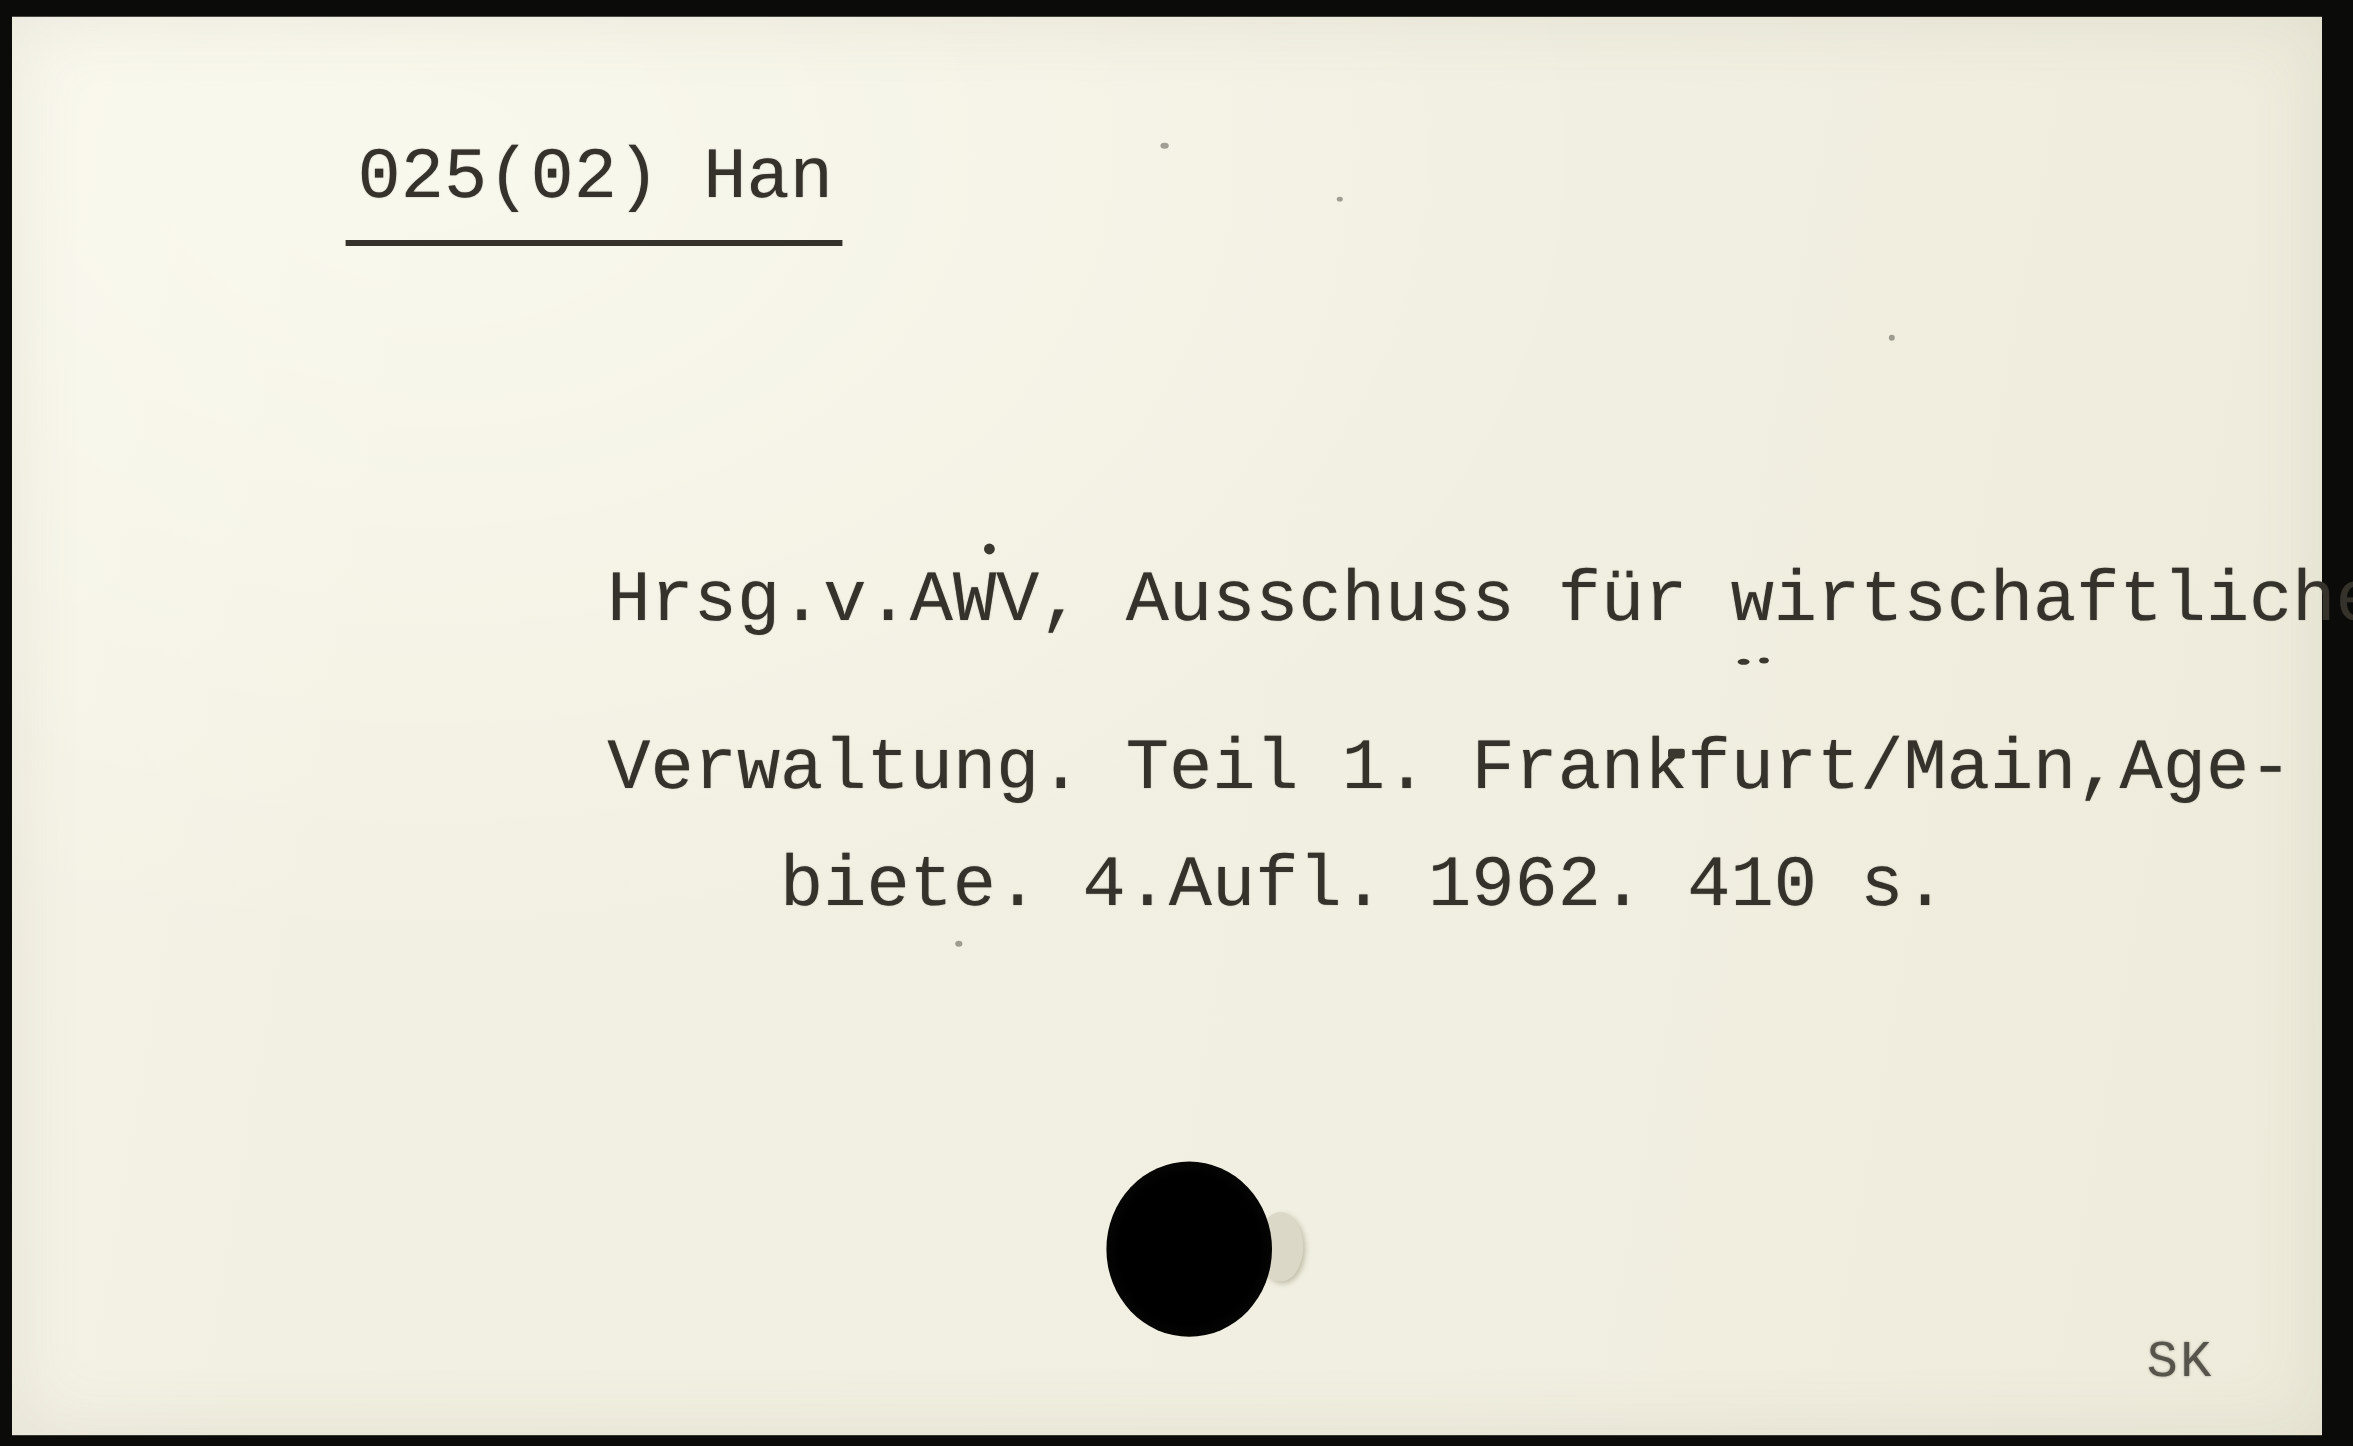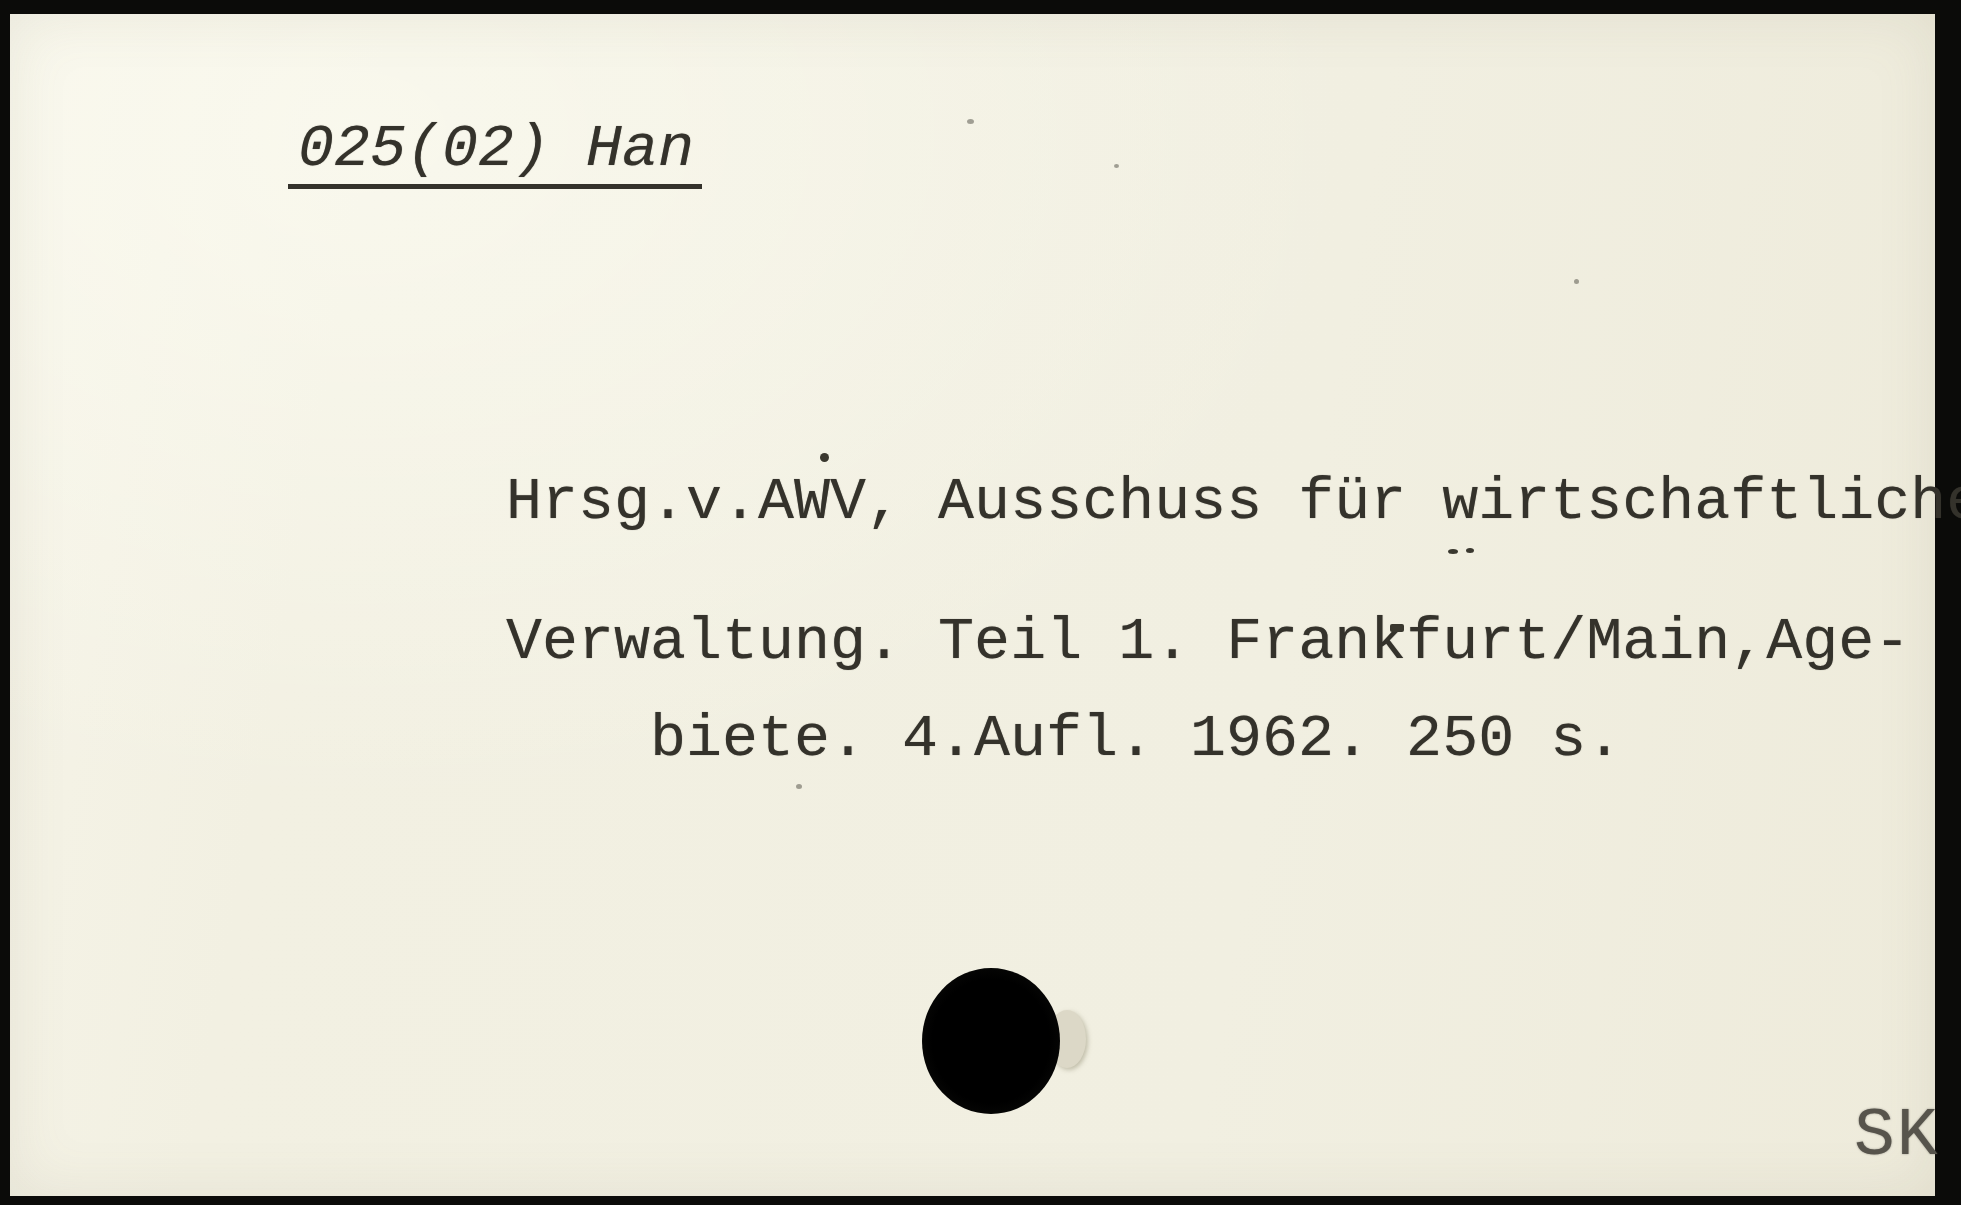--- a/index.html
+++ b/index.html
@@ -25,31 +25,30 @@
     color: #34322b;
     font-size: 60px;
     line-height: 70px;
     white-space: pre;
     letter-spacing: 0;
     text-shadow: 0 0 1px rgba(52,50,43,0.55);
   }
   .call-number {
     top: 104px; left: 278px;
     line-height: 62px;
-    padding: 0 8px 4px 10px;
+    padding: 0 8px 20px 10px;
     border-bottom: 5px solid #34322b;
-    font-style: italic;
   }
   .title-block { top: 313px; left: 280px; }
   .part-line1 { top: 632px; left: 352px; line-height: 62px; }
   .part-line2 { top: 694px; left: 640px; line-height: 62px; }
   .series-note { top: 787px; left: 342px; line-height: 62px; }
   .stamp {
-    top: 1089px; left: 1844px;
-    font-size: 68px; line-height: 66px;
+    top: 1089px; left: 1779px;
+    font-size: 43px; line-height: 66px;
     color: #57544c;
     letter-spacing: 2px;
     text-shadow: 0 0 2px rgba(87,84,76,0.6);
   }
   .punch-hole {
     position: absolute;
     left: 912px; top: 954px;
     width: 138px; height: 146px;
     background: radial-gradient(ellipse at 50% 50%, #000 60%, #131310 100%);
     border-radius: 50%;
@@ -84,21 +83,21 @@
   <div class="card">
 
     <div class="tw call-number">025(02) Han</div>
 
     <div class="tw title-block"><br>
       <span>Hrsg.v.AWV, Ausschuss für wirtschaftliche</span><br>
       <span>Verwaltung. Teil 1. Frankfurt/Main,Age-</span><br>
     </div>
 
 
-    <div class="tw part-line2">biete. 4.Aufl. 1962. 250 s.</div>
+    <div class="tw part-line2">biete. 4.Aufl. 1962. 410 s.</div>
 
 
     <div class="tw stamp">SK</div>
 
     <div class="paper-tear"></div>
     <div class="punch-hole"></div>
 
     <div class="speck s1 faint"></div>
     <div class="speck s2 faint"></div>
     <div class="speck s3"></div>

